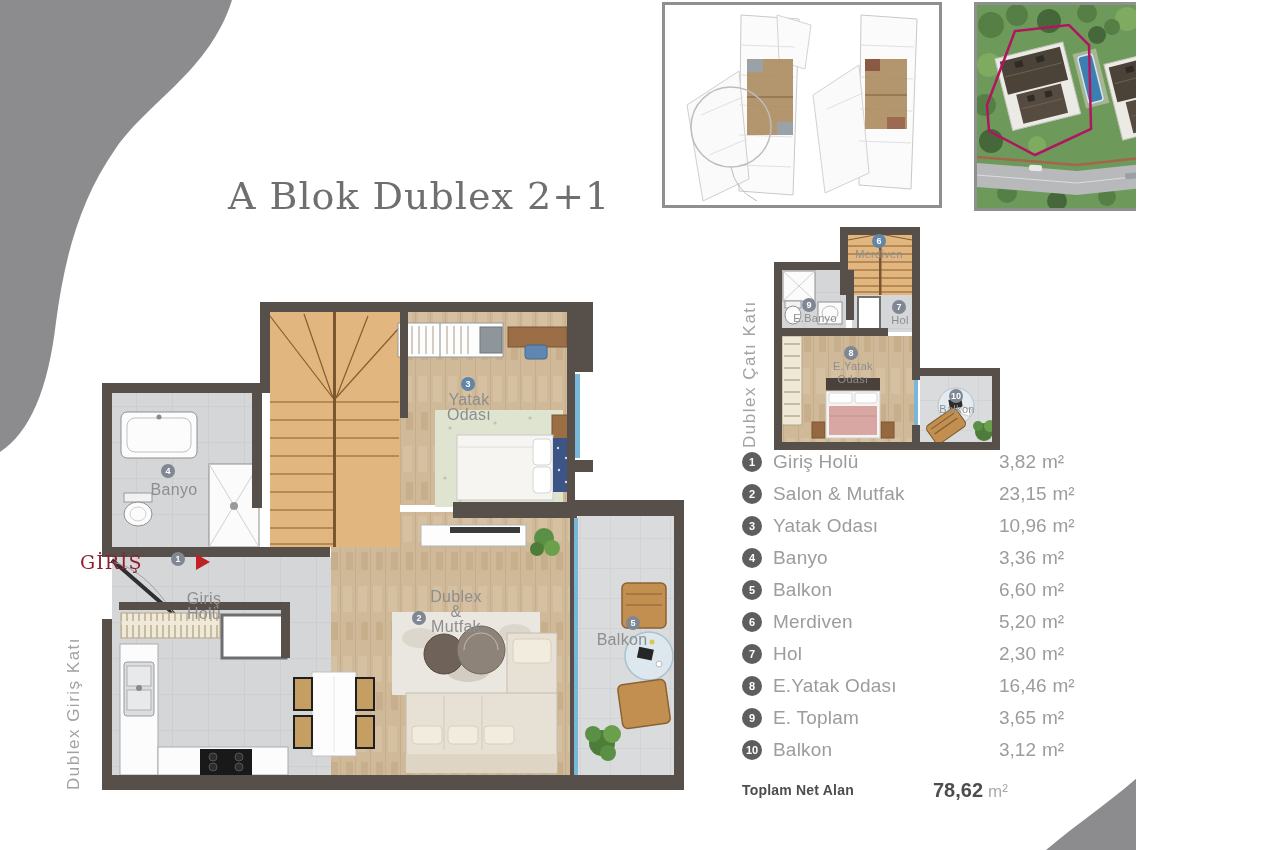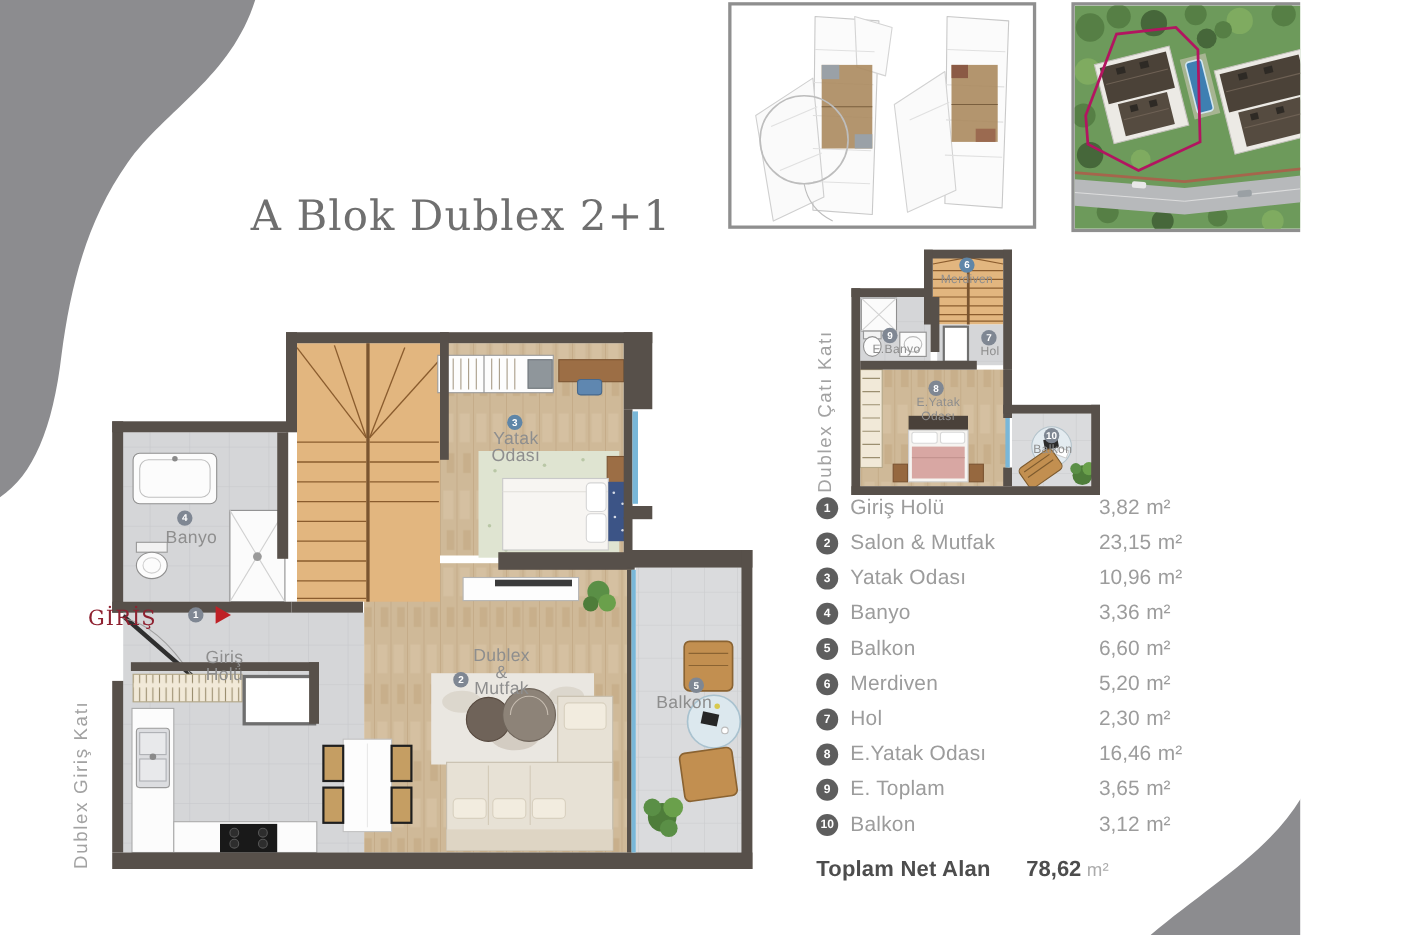--- a/index.html
+++ b/index.html
@@ -1,17 +1,17 @@
 <!DOCTYPE html>
 <html><head>
 <meta charset="utf-8">
 <style>
   html,body{margin:0;padding:0;background:#ffffff;}
   body{font-family:"Liberation Sans",sans-serif;}
-  .canvas{position:relative;width:1136px;height:850px;background:#ffffff;overflow:hidden;padding-left:46px;}
+  .canvas{position:relative;width:1136px;height:850px;background:#ffffff;overflow:hidden;}
   .abs{position:absolute;}
   svg{display:block;}
 
   .page-title{position:absolute;left:228px;top:174px;font-family:"DejaVu Serif",serif;
     font-size:38px;color:#6f6f6f;letter-spacing:1px;white-space:nowrap;}
 
   .panel{position:absolute;background:#ffffff;border:3px solid #8f8f8f;box-sizing:border-box;}
   .panel-mini{left:662px;top:2px;width:280px;height:206px;}
   .panel-aerial{left:974px;top:2px;width:292px;height:209px;}
 
@@ -24,36 +24,36 @@
   .plabel.roof{font-size:11px;line-height:13px;}
   .pnum{position:absolute;width:14px;height:14px;border-radius:50%;background:#7f8793;color:#fff;
     font-size:9px;line-height:14px;text-align:center;font-weight:700;}
   .pnum.blue{background:#5f86a8;}
 
   .vlabel{position:absolute;writing-mode:vertical-rl;transform:rotate(180deg);color:#a2a2a2;
     font-size:17px;letter-spacing:1.5px;white-space:nowrap;}
   .vlabel-ground{left:64px;top:574px;height:216px;}
   .vlabel-roof{left:740px;top:248px;height:200px;}
 
-  .giris-tag{position:absolute;left:80px;top:551px;display:flex;align-items:flex-start;gap:47px;}
+  .giris-tag{position:absolute;left:80px;top:551px;display:flex;align-items:center;gap:47px;}
   .giris-tag .txt{font-family:"DejaVu Serif",serif;font-size:19px;color:#8e2130;letter-spacing:1px;}
   .giris-arrow{width:0;height:0;border-top:8px solid transparent;border-bottom:8px solid transparent;
     border-left:14px solid #bf2126;margin-left:6px;}
 
   .legend{position:absolute;left:742px;top:446px;width:345px;}
   .legend ul{list-style:none;margin:0;padding:0;}
   .legend li{position:relative;display:flex;align-items:center;height:32px;}
   .legend .num{flex:0 0 auto;width:20px;height:20px;border-radius:50%;background:#5e5e5e;color:#ffffff;
     font-size:11px;line-height:20px;text-align:center;font-weight:700;margin-right:11px;}
   .legend .rname{font-size:19px;color:#9c9c9c;letter-spacing:.2px;white-space:nowrap;}
   .legend .rarea{position:absolute;left:257px;font-size:19px;color:#9c9c9c;white-space:nowrap;}
   .legend .rarea .u{margin-left:6px;}
   .totals{margin-top:8px;}
   .trow{position:relative;height:32px;display:flex;align-items:center;}
-  .tlabel{font-size:20px;font-weight:700;color:#4d4d4d;letter-spacing:.2px;white-space:nowrap;}
+  .tlabel{font-size:14px;font-weight:700;color:#4d4d4d;letter-spacing:.2px;white-space:nowrap;}
   .tval{position:absolute;left:191px;font-size:20px;font-weight:700;color:#4d4d4d;white-space:nowrap;}
   .tval .tu{font-weight:400;color:#ababab;font-size:17px;margin-left:5px;}
 </style>
 </head>
 <body>
 
 <div class="canvas">
 
   <svg class="abs" width="1276" height="850" style="left:0;top:0;pointer-events:none;">
     <path d="M0,0 L232,0 C210,70 150,100 116,148 C78,202 64,262 56,322 C48,390 30,432 0,452 Z" fill="#8c8c8f"></path>

